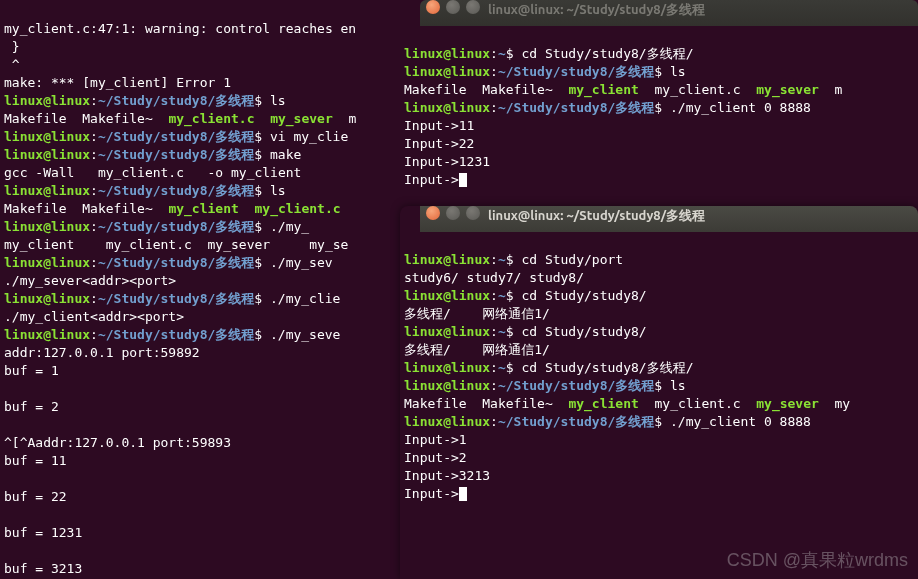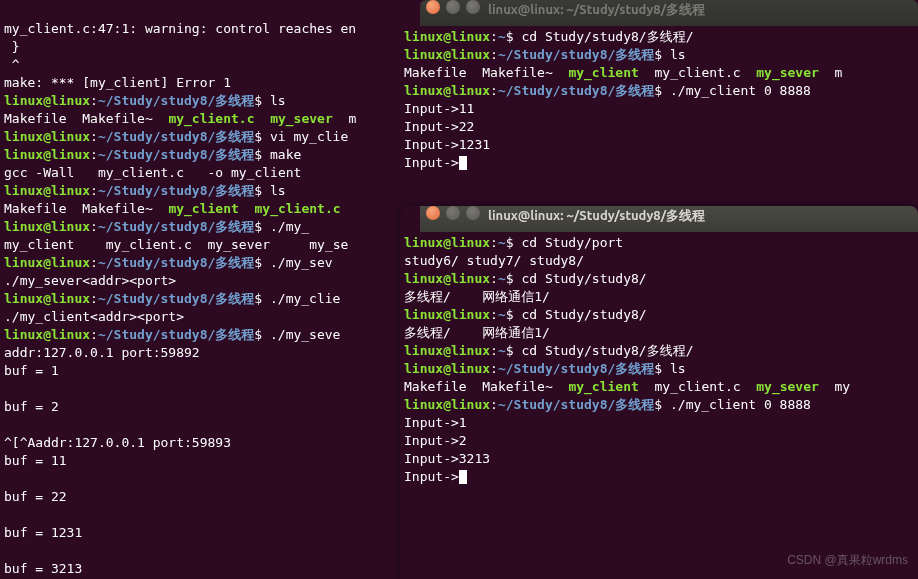--- a/index.html
+++ b/index.html
@@ -63,36 +63,37 @@
     width: 14px; height: 14px; border-radius: 50%;
     display: inline-flex; align-items: center; justify-content: center;
     font-size: 9px; color: #3a2a1a;
   }
   .btn-close { background: radial-gradient(circle at 40% 35%, #f7a57a, #e1663a); }
   .btn-min   { background: radial-gradient(circle at 40% 35%, #7a7873, #5a5955); }
   .btn-max   { background: radial-gradient(circle at 40% 35%, #7a7873, #5a5955); }
   .term-body {
     padding: 2px 4px;
     white-space: pre;
+    margin-top: 17px;
   }
   .prompt { color: #8ae234; font-weight: bold; }
   .path   { color: #729fcf; font-weight: bold; }
   .exe    { color: #8ae234; font-weight: bold; }
   .cursor {
     display: inline-block;
     width: 8px; height: 14px;
     background: #ffffff;
     vertical-align: text-bottom;
   }
   .watermark {
     position: absolute;
     right: 10px; bottom: 10px;
     color: rgba(200,200,200,0.38);
     font-family: sans-serif;
-    font-size: 12px;
+    font-size: 18px;
     pointer-events: none;
     margin-top: 15px;
   }
 </style>
 </head>
 <body>
 
 <div class="term-left">
 <span>my_client.c:47:1: warning: control reaches en</span>
 <span> }</span>

